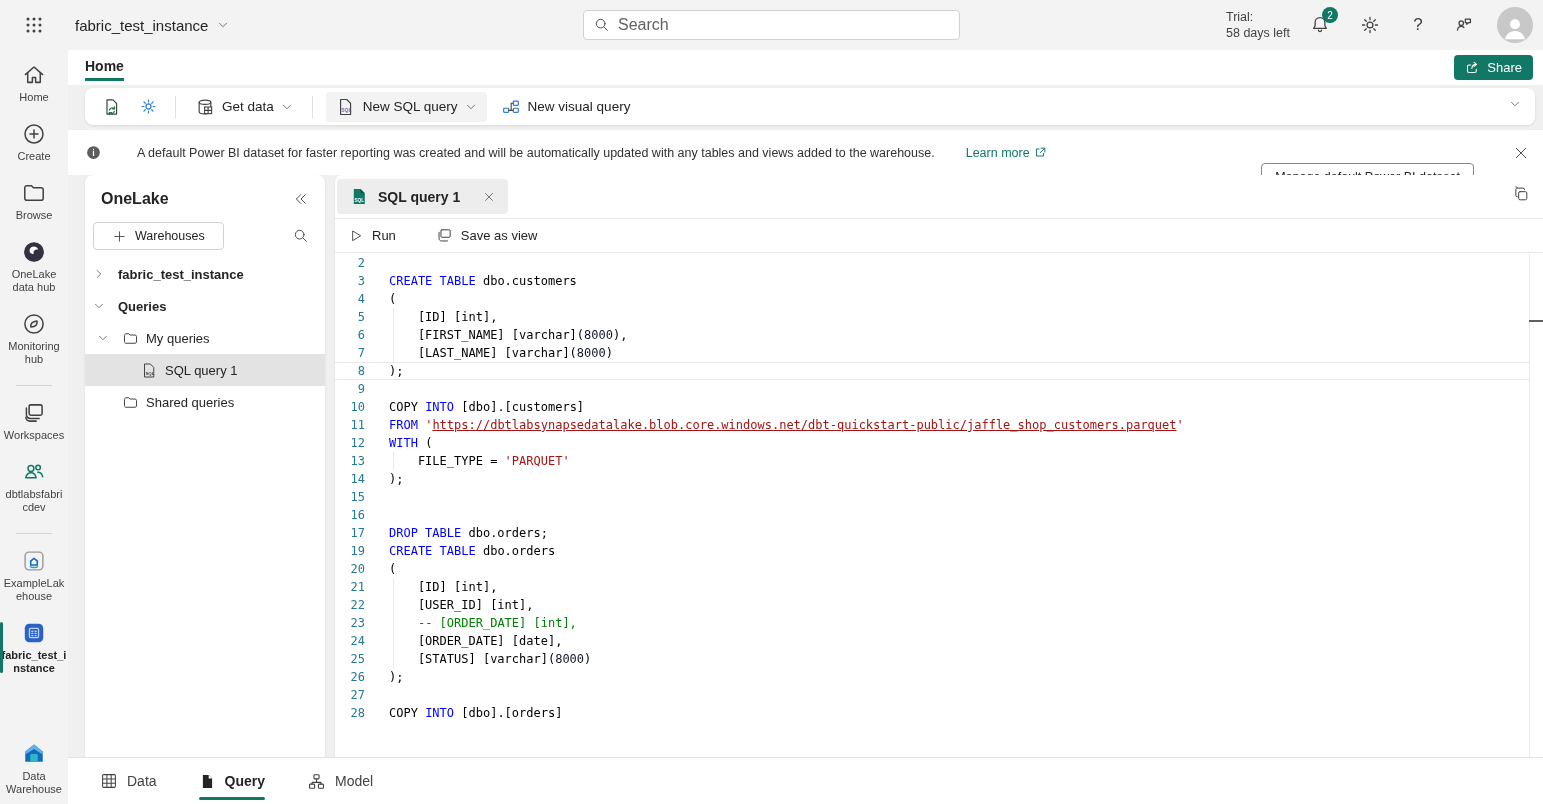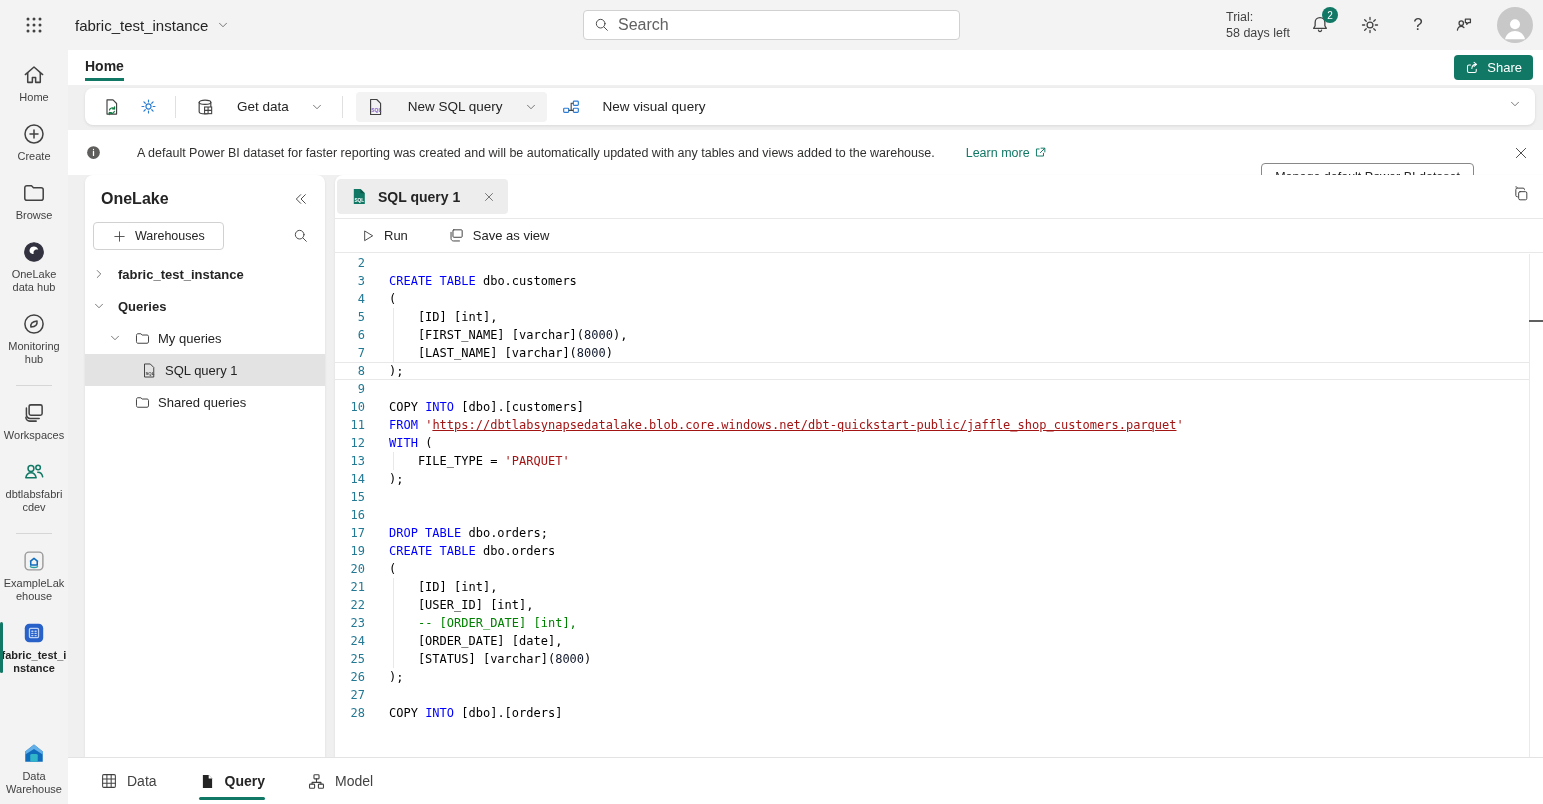--- a/index.html
+++ b/index.html
@@ -32,21 +32,21 @@
   .rail-item.selected::before { content:""; position:absolute; left:0; top:2px; bottom:2px; width:3px; background:#117865; border-radius:2px; }
   .rail-divider { width:36px; border-top:1px solid #d6d6d6; margin:2px 0 14px; }
   .rail-item.pinned { margin-top:auto; margin-bottom:8px; }
 
   
   #home-row { position:absolute; left:68px; top:50px; right:0; height:35px; background:#fff; }
   #home-tab { position:absolute; left:17px; top:8px; font-size:14px; font-weight:bold; color:#242424; padding-bottom:4px; border-bottom:3px solid #117865; cursor:pointer; }
   #share-btn { position:absolute; right:10px; top:5px; height:25px; background:#117865; border-radius:4px; color:#fff; font-size:13px; display:flex; align-items:center; gap:7px; padding:0 11px; cursor:pointer; }
   #ribbon-strip { position:absolute; left:68px; top:85px; right:0; height:45px; background:#f0f0f0; }
   #ribbon-card { position:absolute; left:17px; top:3px; right:8px; height:37px; background:#fff; border-radius:8px; box-shadow:0 1px 3px rgba(0,0,0,.1); display:flex; align-items:center; padding-left:13px; gap:8px; }
-  .ribbon-btn { display:flex; align-items:center; gap:22px; font-size:13.5px; color:#242424; padding:4px 6px; border-radius:4px; cursor:pointer; }
+  .ribbon-btn { display:flex; align-items:center; gap:7px; font-size:13.5px; color:#242424; padding:4px 6px; border-radius:4px; cursor:pointer; }
   .ribbon-btn.active { background:#f3f3f3; padding:5px 10px; }
   .ribbon-sep { width:1px; height:22px; background:#e0e0e0; margin:0 5px; }
   .icon-btn { width:28px; height:28px; display:flex; align-items:center; justify-content:center; border-radius:4px; cursor:pointer; }
   #ribbon-collapse { position:absolute; right:14px; top:10px; cursor:pointer; }
 
   
   #banner { position:absolute; left:68px; top:130px; right:0; height:45px; background:#fff; display:flex; align-items:center; padding:0 8px 0 17px;gap:25px; }
   #banner-msg { font-size:12.5px; color:#323130; margin-left:10px; }
   #banner-link { font-size:12.5px; color:#117865; margin-left:6px; display:flex; align-items:center; gap:4px; cursor:pointer; }
   #banner-spacer { flex:1; }
@@ -59,31 +59,31 @@
   #explorer-header { display:flex; align-items:center; justify-content:space-between; padding:15px 16px 0; }
   #explorer-title { font-size:16px; font-weight:bold; }
   #warehouses-row { display:flex; align-items:center; justify-content:space-between; padding:14px 16px 8px 8px; }
   #warehouses-btn { height:28px; border:1px solid #d1d1d1; border-radius:4px; background:#fff; display:flex; align-items:center; gap:8px; padding:0 18px; font-size:12.5px; color:#242424; cursor:pointer; }
   .tree-row { height:32px; display:flex; align-items:center; font-size:13px; color:#242424; cursor:pointer; }
   .tree-row.selected { background:#e3e3e3; }
   .tree-row .chev { width:12px; margin-right:13px; }
   .tree-row .chev-spacer { width:25px; }
   .tree-row .tree-icon { margin-right:7px; }
   .tree-row.lvl0 { padding-left:8px; font-weight:bold; }
-  .tree-row.lvl1 { padding-left:24px; }
+  .tree-row.lvl1 { padding-left:12px; }
   .tree-row.lvl2 { padding-left:56px; }
 
   
   #editor-card { position:absolute; left:267px; top:0; right:0; bottom:0; background:#fff; border-radius:8px 0 0 0; box-shadow:0 1px 3px rgba(0,0,0,.08); }
   #tabstrip { height:44px; border-bottom:1px solid #e8e8e8; display:flex; align-items:center; padding-left:2px; position:relative; }
   #query-tab { height:35px; background:#ededed; border-radius:4px; display:flex; align-items:center; gap:9px; padding:0 13px; cursor:pointer; }
   #query-tab-label { font-size:14px; font-weight:bold; color:#242424; }
   #tab-close { margin-left:14px; cursor:pointer; }
   #copy-btn { position:absolute; right:13px; top:11px; cursor:pointer; }
-  #runbar { height:34px; border-bottom:1px solid #e8e8e8; display:flex; align-items:center; padding-left:25px; gap:40px; }
+  #runbar { height:34px; border-bottom:1px solid #e8e8e8; display:flex; align-items:center; padding-left:13px; gap:40px; }
   .runbar-btn { display:flex; align-items:center; gap:8px; font-size:13px; color:#242424; cursor:pointer; }
   #code-area { position:absolute; left:0; top:79px; right:14px; bottom:0; overflow:hidden; }
   #overview-ruler { position:absolute; top:79px; right:0; width:14px; bottom:0; border-left:1px solid #eaeaea; }
   #cursor-mark { position:absolute; right:0; top:145px; width:14px; height:2px; background:#5f5f5f; }
   .code-line { display:flex; height:18px; line-height:18px; font-family:"DejaVu Sans Mono","Liberation Mono",monospace; font-size:12px; }
   .code-line.current { box-shadow:inset 0 1px #e8e8e8, inset 0 -1px #e8e8e8; }
   .ln { width:30px; text-align:right; color:#237893; flex:none; }
   .codetext { position:relative; padding-left:24px; white-space:pre; flex:1; }
   .indent-guide { position:absolute; left:28px; top:0; bottom:0; border-left:1px solid #e8e8e8; }
   .tok-kw { color:#0000ff; } .tok-pl { color:#000; } .tok-str { color:#a31515; }

